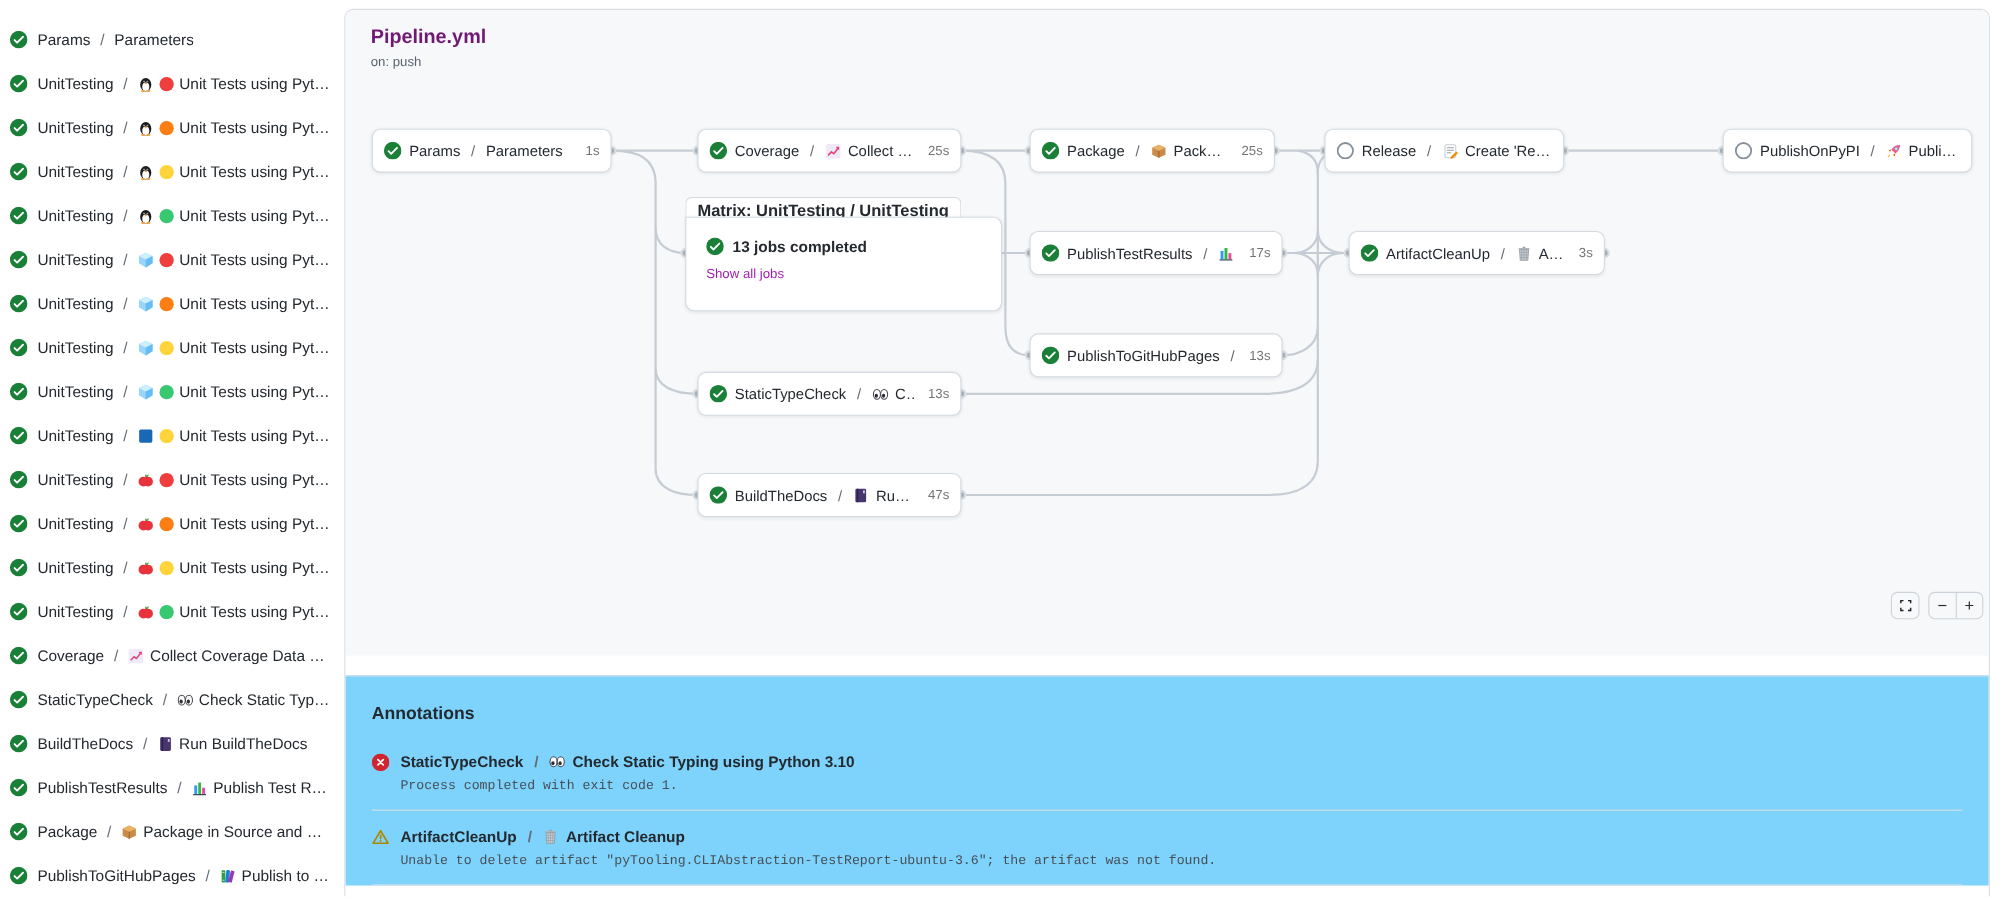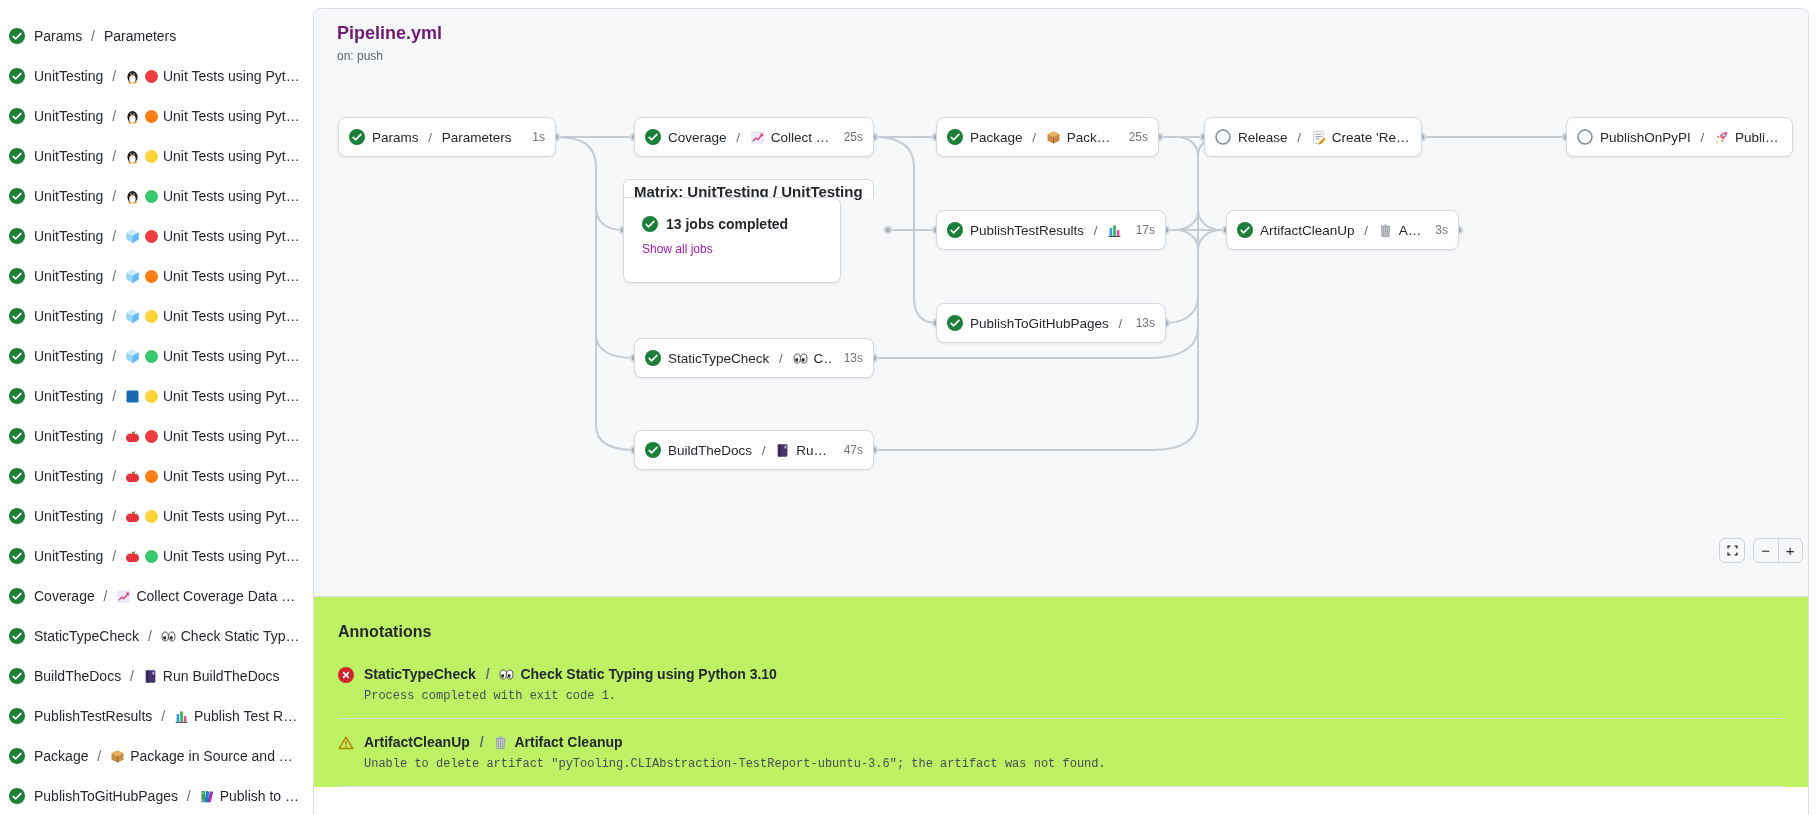--- a/index.html
+++ b/index.html
@@ -23,31 +23,31 @@
   .gtrigger{font-size:12px;color:#59636e;margin-top:5px;}
 
   .edges{position:absolute;left:0;top:0;z-index:0;}
 
   .node{position:absolute;height:40px;box-sizing:border-box;background:#fff;border:1px solid #d4dae0;border-radius:8px;box-shadow:0 1px 3px rgba(31,35,40,.08);display:flex;align-items:center;gap:7px;padding:0 10px;font-size:13.5px;z-index:2;cursor:pointer;}
   .nlabel{display:flex;align-items:center;gap:6px;min-width:0;overflow:hidden;flex:1 1 auto;}
   .dur{font-size:12px;color:#737373;flex:none;margin-left:auto;padding-left:4px;}
 
   .matrix-tab{position:absolute;left:309px;top:170px;height:19px;z-index:2;background:#fff;border:1px solid #d4dae0;border-bottom:none;border-radius:6px 6px 0 0;font-size:15px;font-weight:600;padding:3px 10px 0 10px;box-sizing:border-box;white-space:nowrap;}
   .matrix-tab-ghost{position:absolute;left:503px;top:172px;width:46px;height:17px;z-index:1;background:#fbfcfd;border:1px solid #e7eaee;border-bottom:none;border-radius:6px 6px 0 0;}
-  .matrix-box{position:absolute;left:309px;top:188px;width:218px;height:86px;z-index:2;background:#fff;border:1px solid #d4dae0;border-radius:0 8px 8px 8px;box-shadow:0 1px 3px rgba(31,35,40,.08);box-sizing:border-box;}
+  .matrix-box{position:absolute;left:309px;top:188px;width:288px;height:86px;z-index:2;background:#fff;border:1px solid #d4dae0;border-radius:0 8px 8px 8px;box-shadow:0 1px 3px rgba(31,35,40,.08);box-sizing:border-box;}
   .mrow{display:flex;align-items:center;gap:8px;margin:18px 0 0 18px;font-size:14px;font-weight:600;}
   .mlink{margin:10px 0 0 18px;font-size:12px;color:#a21caf;cursor:pointer;}
 
   .fsbtn{position:absolute;left:1405px;top:529px;width:26px;height:25px;box-sizing:border-box;background:#f6f8fa;border:1px solid #ccd3da;border-radius:6px;display:flex;align-items:center;justify-content:center;cursor:pointer;z-index:3;}
   .zgroup{position:absolute;left:1439px;top:529px;width:50px;height:25px;box-sizing:border-box;display:flex;border:1px solid #ccd3da;border-radius:6px;background:#f6f8fa;overflow:hidden;z-index:3;}
   .zbtn{flex:1;display:flex;align-items:center;justify-content:center;font-size:15px;color:#24292f;cursor:pointer;line-height:1;}
   .zbtn:first-child{border-right:1px solid #ccd3da;}
 
   
-  .annotations{background:#bef264;border-top:1px solid #d8dee4;padding:26px 24px 0 24px;}
+  .annotations{background:#7dd3fc;border-top:1px solid #d8dee4;padding:26px 24px 0 24px;margin-top:18px;}
   .atitle-h{font-size:16px;font-weight:700;}
   .asummary{font-size:12px;color:#59636e;margin-top:6px;}
   .alist{margin-top:10px;}
   .aitem{display:flex;gap:10px;padding:15px 0;border-bottom:1px solid #d8dee4;}
   .aitem .sev{margin-top:1px;}
   .aititle{font-size:14px;font-weight:600;display:flex;align-items:center;gap:6px;cursor:pointer;}
   .amsg{font-family:"Liberation Mono","DejaVu Sans Mono",monospace;font-size:12px;color:#474e56;margin-top:7px;}
 </style>
 </head>
 <body>

